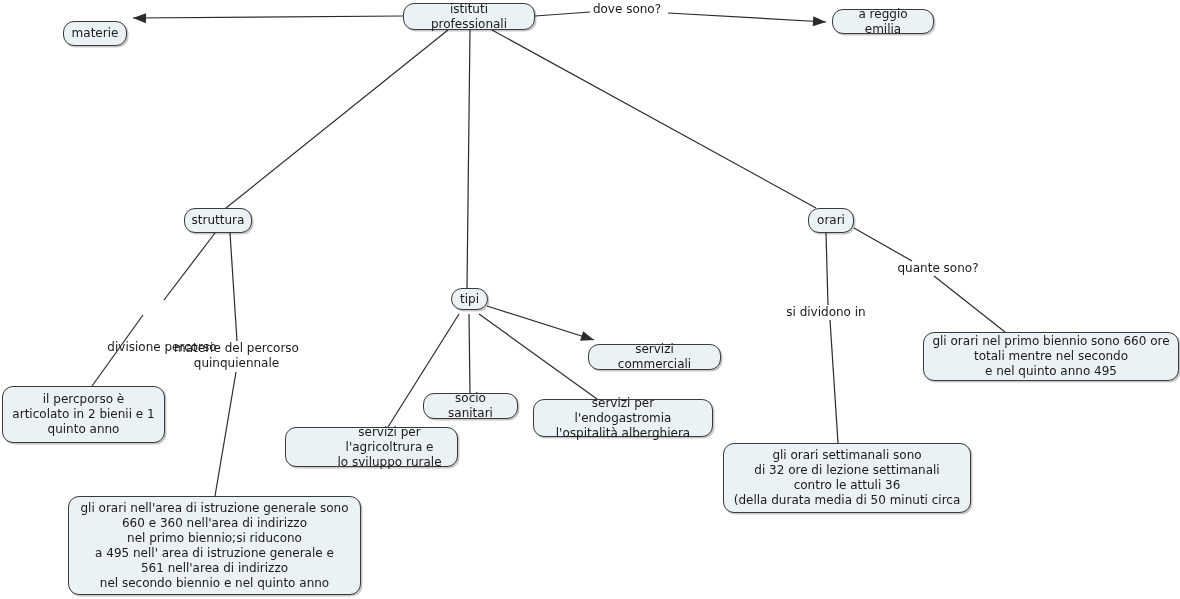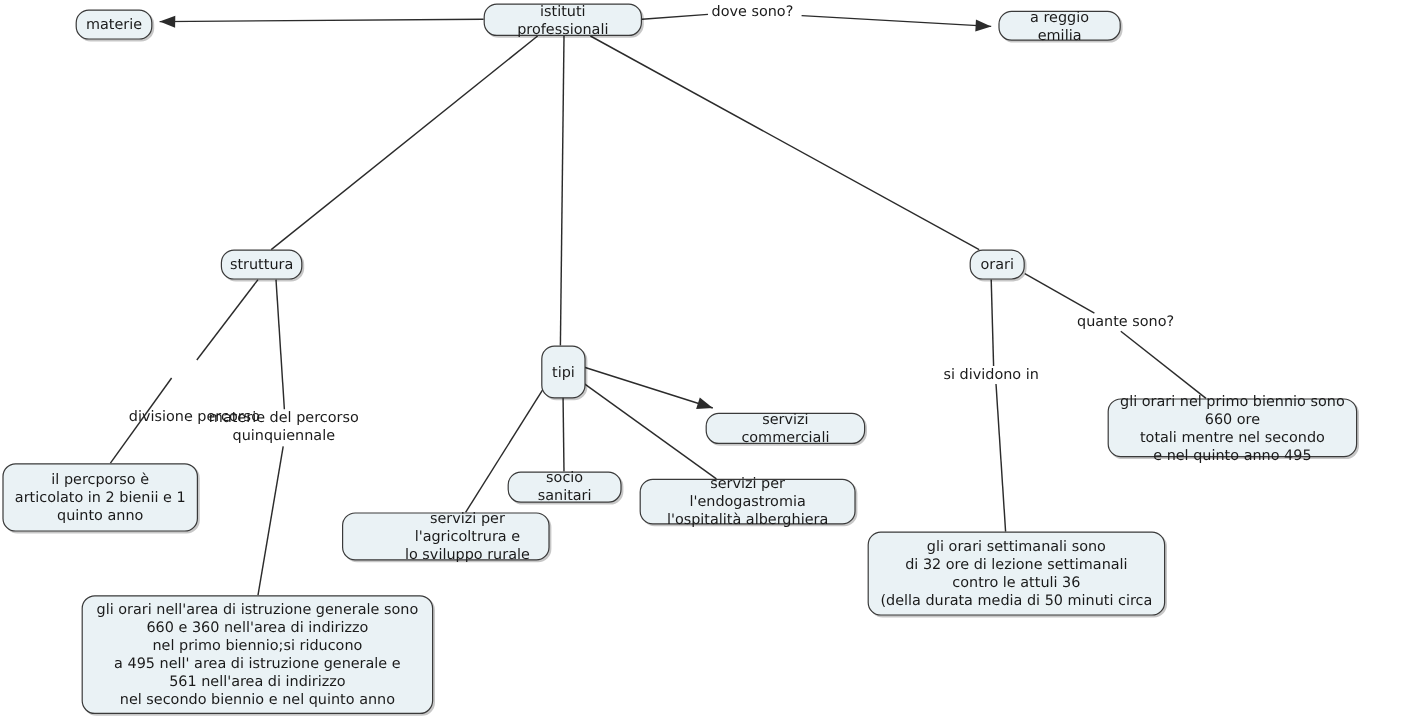--- a/index.html
+++ b/index.html
@@ -74,42 +74,42 @@
       <polyline points="479,314 597,399" fill="none" stroke="#2b2b2b" stroke-width="1.2"></polyline>
       <polyline points="487,306 594,340" fill="none" stroke="#2b2b2b" stroke-width="1.2"></polyline>
       <polygon points="0,0 -13,-5 -13,5" fill="#2b2b2b" transform="translate(594,340) rotate(18)"></polygon>
       <polyline points="826,233 828,305" fill="none" stroke="#2b2b2b" stroke-width="1.2"></polyline>
       <polyline points="830,320 838,443" fill="none" stroke="#2b2b2b" stroke-width="1.2"></polyline>
       <polyline points="854,228 912,261" fill="none" stroke="#2b2b2b" stroke-width="1.2"></polyline>
       <polyline points="934,276 1005,332" fill="none" stroke="#2b2b2b" stroke-width="1.2"></polyline>
     </svg>
 
   <div id="node-layer">
-      <div class="node" style="left: 63px; top: 8px; width: 64px; height: 25px;">materie</div>
+      <div class="node" style="left: 63px; top: 21px; width: 64px; height: 25px;">materie</div>
       <div class="node" style="left: 403px; top: 3px; width: 132px; height: 27px;">istituti professionali</div>
       <div class="node" style="left: 832px; top: 9px; width: 102px; height: 25px;">a reggio emilia</div>
       <div class="node" style="left: 184px; top: 208px; width: 68px; height: 25px;">struttura</div>
       <div class="node" style="left: 808px; top: 208px; width: 46px; height: 25px;">orari</div>
-      <div class="node" style="left: 451px; top: 288px; width: 37px; height: 44px;">tipi</div>
+      <div class="node" style="left: 451px; top: 288px; width: 37px; height: 22px;">tipi</div>
       <div class="node" style="left: 588px; top: 344px; width: 133px; height: 26px;">servizi commerciali</div>
       <div class="node" style="left: 423px; top: 393px; width: 95px; height: 26px;">socio sanitari</div>
       <div class="node" style="left: 533px; top: 399px; width: 180px; height: 38px;">servizi per l'endogastromia
 l'ospitalità alberghiera</div>
       <div class="node" style="left: 285px; top: 427px; width: 173px; height: 40px; padding-left: 44px;">servizi per l'agricoltrura e
 lo sviluppo rurale</div>
       <div class="node" style="left: 2px; top: 386px; width: 163px; height: 57px;">il percporso è
 articolato in 2 bienii e 1
 quinto anno</div>
       <div class="node" style="left: 68px; top: 496px; width: 293px; height: 99px;">gli orari nell'area di istruzione generale sono
 660 e 360 nell'area di indirizzo
 nel primo biennio;si riducono
 a 495 nell' area di istruzione generale e
 561 nell'area di indirizzo
 nel secondo biennio e nel quinto anno</div>
-      <div class="node" style="left: 923px; top: 332px; width: 208px; height: 49px;">gli orari nel primo biennio sono 660 ore
+      <div class="node" style="left: 923px; top: 332px; width: 256px; height: 49px;">gli orari nel primo biennio sono 660 ore
 totali mentre nel secondo
 e nel quinto anno 495</div>
       <div class="node" style="left: 723px; top: 443px; width: 248px; height: 70px;">gli orari settimanali sono
 di 32 ore di lezione settimanali
 contro le attuli 36
 (della durata media di 50 minuti circa</div>
     </div>
   <div id="label-layer">
       <div class="link-label" style="left: 586px; top: 2px; width: 82px;">dove sono?</div>
       <div class="link-label" style="left: 98px; top: 300px; width: 128px; margin-top: 40px;">divisione percorso</div>

